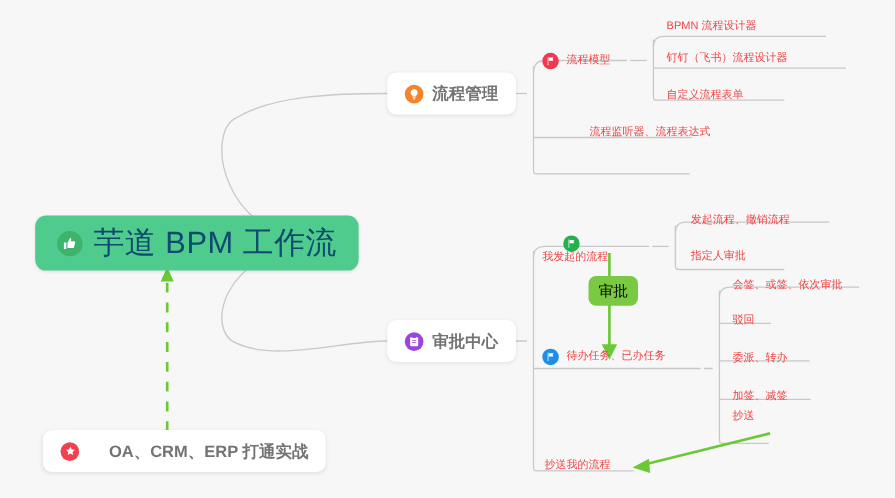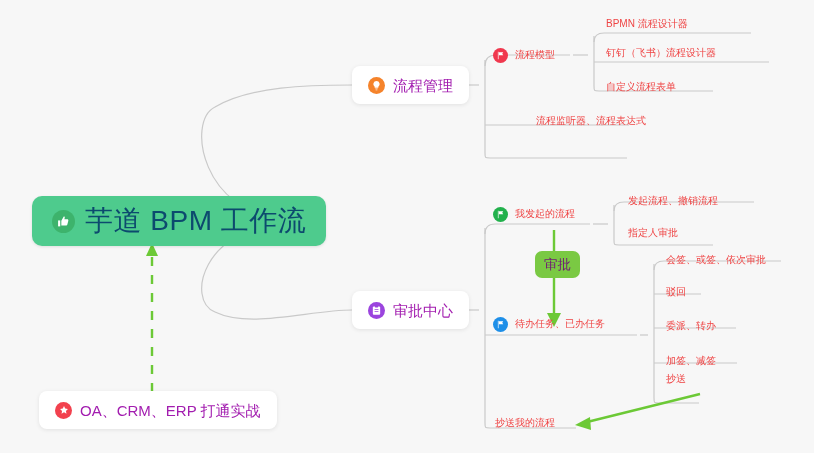--- a/index.html
+++ b/index.html
@@ -58,21 +58,21 @@
   }
 
   
   .card {
     background: #ffffff;
     border-radius: 8px;
     padding: 0 16px;
     height: 38px;
     box-shadow: 0 1px 4px rgba(0,0,0,0.09);
   }
-  .card .label { font-size: 15px; color: #a21caf; }
+  .card .label { font-size: 15px; color: #737373; font-weight: bold; }
 
   
   .leaf {
     height: 30px;
     padding: 0 6px 0 6px;
   }
   .leaf .label { font-size: 10px; color: #ef4444; }
 
   
   .ico {
@@ -102,21 +102,21 @@
     position: absolute;
     background: #7AC943;
     border-radius: 7px;
     padding: 0 9px;
     height: 27px;
     display: flex;
     align-items: center;
     justify-content: center;
   }
   .badge .label {
-    color: #701a75;
+    color: #000000;
     font-size: 13.5px;
     line-height: 1;
   }
 </style>
 </head>
 <body>
 
 <div id="canvas">
 
   <svg class="links" viewBox="0 0 814 453">
@@ -224,21 +224,21 @@
       <svg width="11" height="11" viewBox="0 0 24 24" fill="#ffffff">
         <rect x="4" y="3.5" width="16" height="18" rx="2.2"></rect>
         <rect x="8.5" y="1.2" width="7" height="4" rx="1.4" fill="#9B44DE"></rect>
         <rect x="7.5" y="9.5" width="9" height="1.6" rx="0.8" fill="#9B44DE"></rect>
         <rect x="7.5" y="13.5" width="9" height="1.6" rx="0.8" fill="#9B44DE"></rect>
       </svg>
     </span>
     <span class="label">审批中心</span>
   </div>
 
-  <div class="node leaf" style="left:487px; top:199px;">
+  <div class="node leaf" style="left:487px; top:214px;flex-direction:column;">
     <span class="ico ico-sm ico-green">
       <svg width="9" height="9" viewBox="0 0 24 24" fill="#ffffff">
         <path d="M5 2h1.8v20H5z"></path>
           <path d="M7.5 3.2h11.8l-2.6 4 2.6 4H7.5z"></path>
       </svg>
     </span>
     <span class="label">我发起的流程</span>
   </div>
 
   <div class="node leaf" style="left:622px; top:186px;">
@@ -275,21 +275,21 @@
   </div>
 
   <div class="node leaf" style="left:489px; top:409px;font-family:Liberation Mono, monospace;">
     <span class="label">抄送我的流程</span>
   </div>
 
   <div class="badge" style="left:535px; top:251px;">
     <span class="label">审批</span>
   </div>
 
-  <div class="node card" style="left:39px; top:391px;">
+  <div class="node card" style="left:39px; top:391px;gap:19px;">
     <span class="ico ico-star">
       <svg width="10" height="10" viewBox="0 0 24 24" fill="#ffffff">
         <path d="M12 2.5l2.9 6.1 6.6.9-4.8 4.6 1.2 6.6L12 17.6 6.1 20.7l1.2-6.6-4.8-4.6 6.6-.9z"></path>
       </svg>
     </span>
     <span class="label">OA、CRM、ERP 打通实战</span>
   </div>
 
 </div>
 

